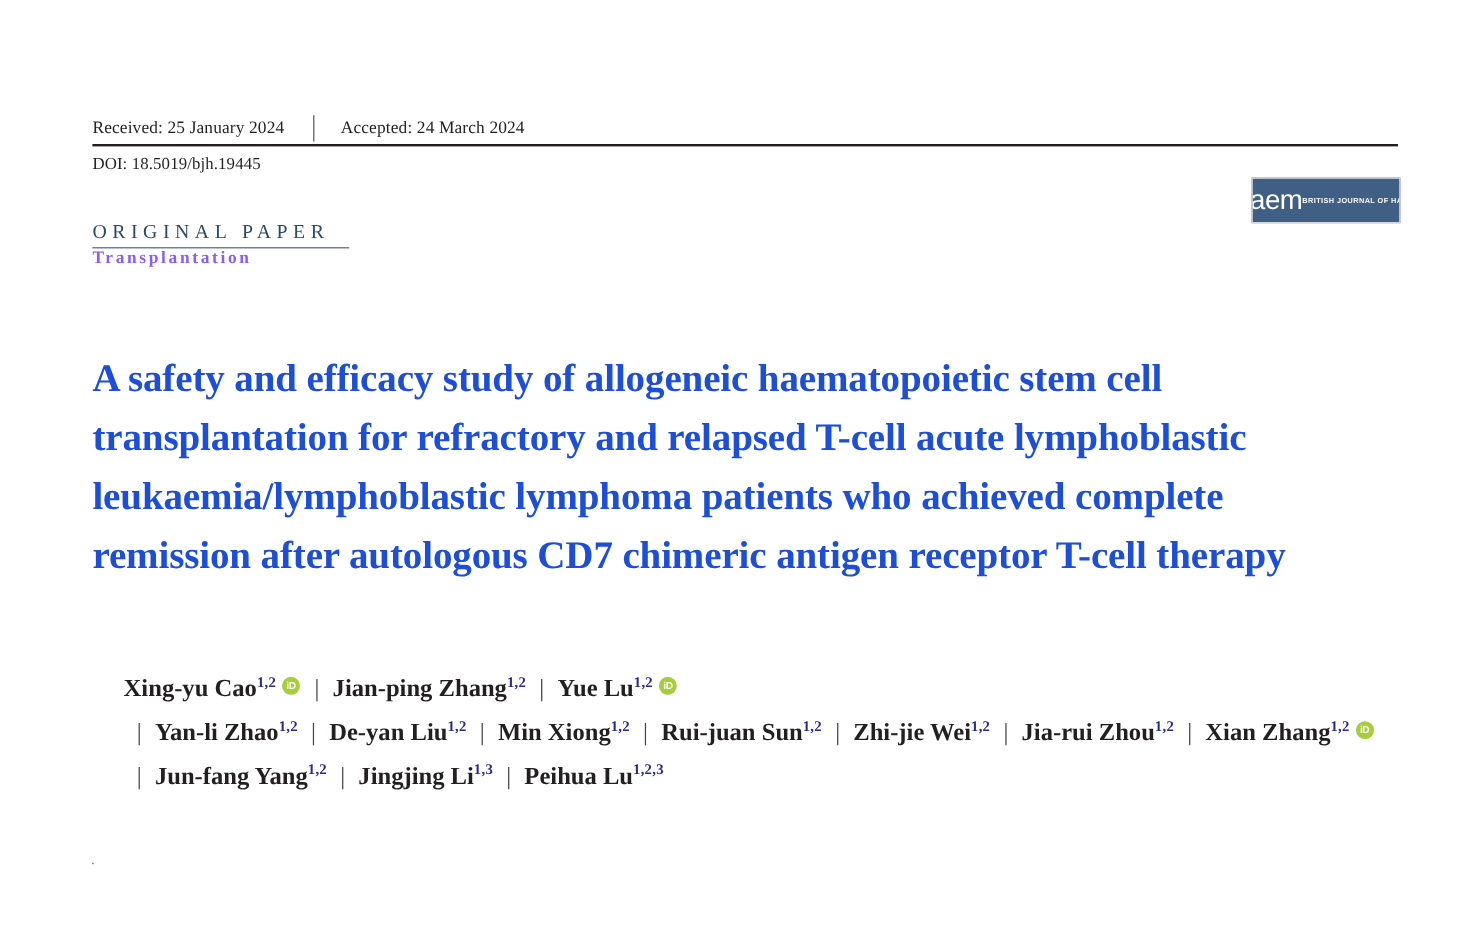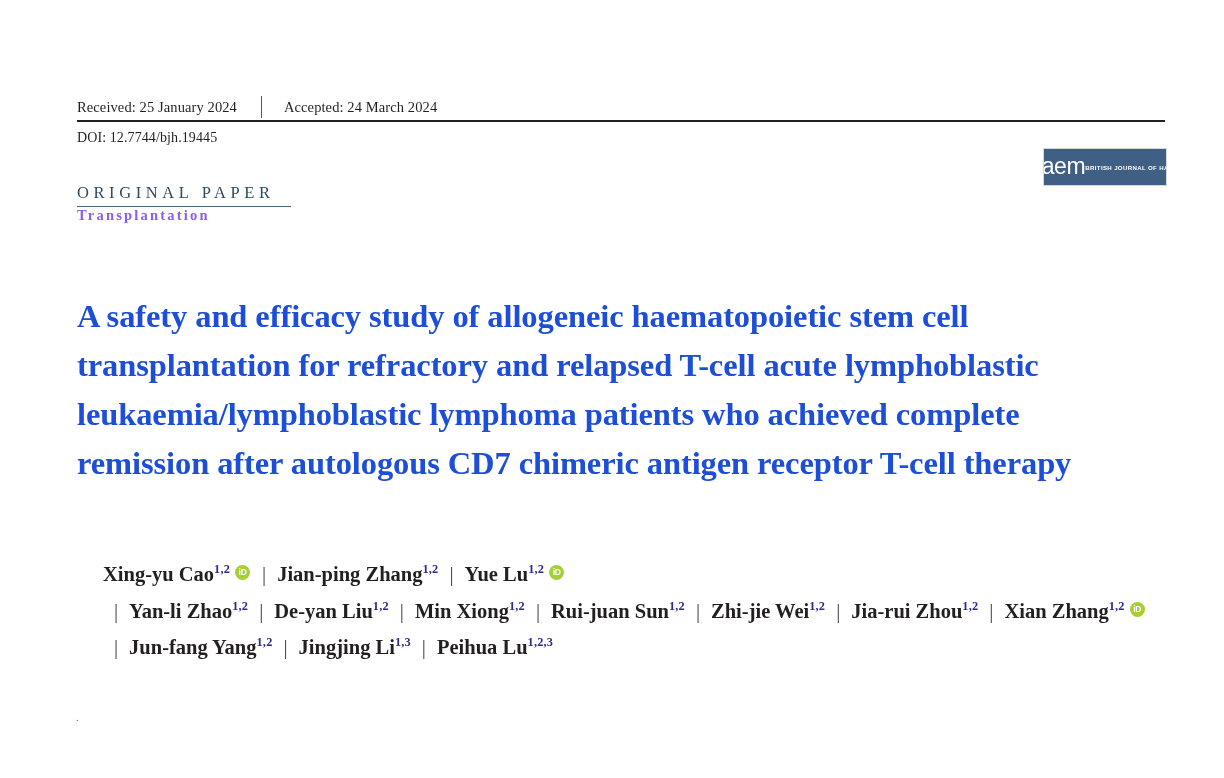--- a/index.html
+++ b/index.html
@@ -206,21 +206,21 @@
 <div class="page">
 
   <div class="hdr-dates">
     <span class="date-item">Received: 25 January 2024</span>
     <span class="hdr-divider"></span>
     <span class="date-item">Accepted: 24 March 2024</span>
   </div>
 
   <div class="rule-top"></div>
 
-  <div class="doi">DOI: 12.7744/bjh.19445</div>
+  <div class="doi">DOI: 18.5019/bjh.19445</div>
 
   <div class="logo">
     <div class="logo-main">BJHaem</div>
     <div class="logo-sub">BRITISH JOURNAL OF HAEMATOLOGY</div>
   </div>
 
   <div class="orig-paper">ORIGINAL PAPER</div>
   <div class="rule-section"></div>
   <div class="section-topic">Transplantation</div>
 

